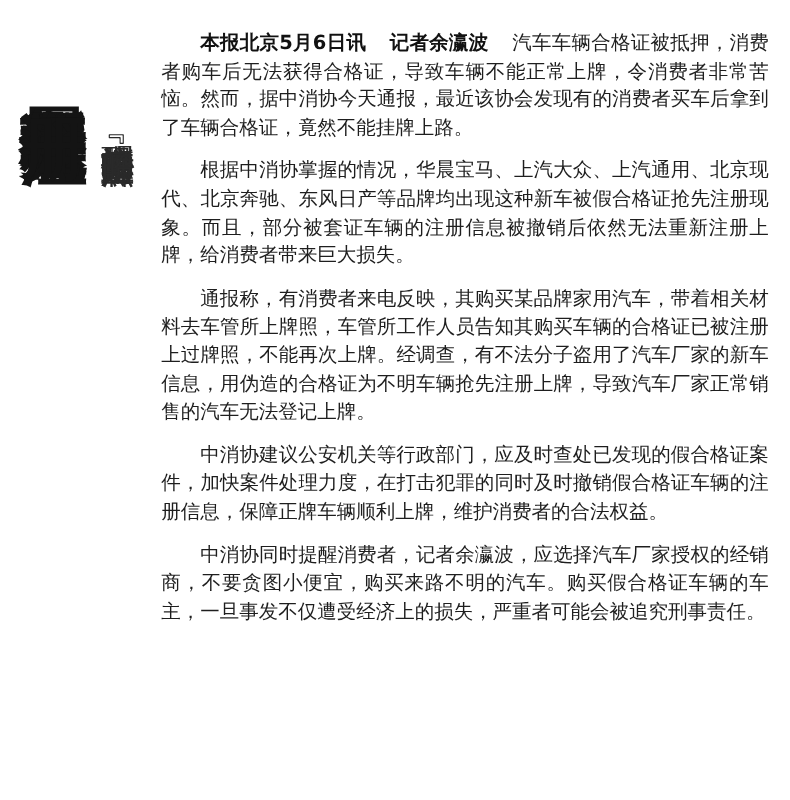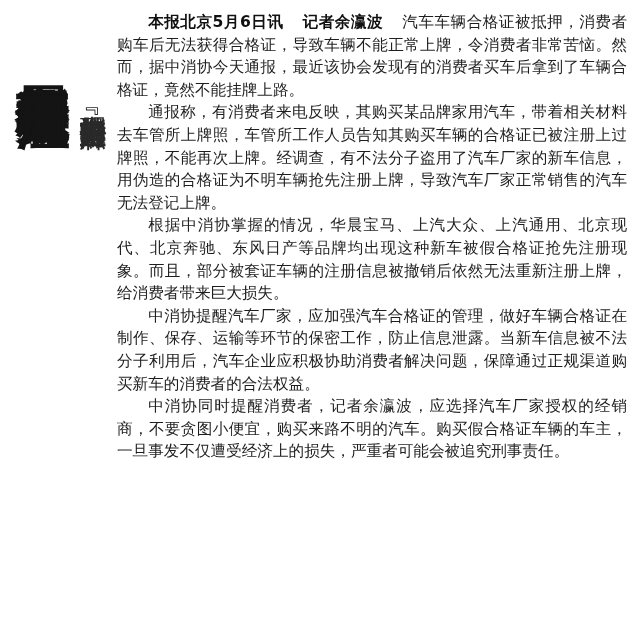--- a/index.html
+++ b/index.html
@@ -17,29 +17,29 @@
     font-size: 27px; line-height: 30px;
     writing-mode: vertical-rl; text-orientation: upright;
     color: #2a2a2a; letter-spacing: 0.5px;
   }
   .article {
     position: absolute; left: 117px; top: 11px; width: 510px;
     font-family: "DejaVu Sans", "Liberation Sans", sans-serif;
     font-size: 15.6px; line-height: 22.6px; color: #1e1e1e;
     text-align: justify;
   }
-  .article p { margin: 0; text-indent: 2em; }
+  .article p { margin: 12px; text-indent: 2em; }
   .dateline { font-weight: bold; color: #111; }
   .gap { display: inline-block; width: 1.2em; }
 </style>
 </head>
 <body>
 
 <div class="headline">新车屡被假合格证抢先注册</div>
 <div class="subhead">中消协提醒车管部门防止『上错』牌照</div>
 
 <div class="article">
   <p><span class="dateline">本报北京5月6日讯</span><span class="gap"></span><span class="dateline">记者余瀛波</span><span class="gap"></span><span>汽车车辆合格证被抵押，消费者购车后无法获得合格证，导致车辆不能正常上牌，令消费者非常苦恼。然而，据中消协今天通报，最近该协会发现有的消费者买车后拿到了车辆合格证，竟然不能挂牌上路。</span></p>
+  <p>根据中消协掌握的情况，华晨宝马、上汽大众、上汽通用、北京现代、北京奔驰、东风日产等品牌均出现这种新车被假合格证抢先注册现象。而且，部分被套证车辆的注册信息被撤销后依然无法重新注册上牌，给消费者带来巨大损失。</p>
   <p>通报称，有消费者来电反映，其购买某品牌家用汽车，带着相关材料去车管所上牌照，车管所工作人员告知其购买车辆的合格证已被注册上过牌照，不能再次上牌。经调查，有不法分子盗用了汽车厂家的新车信息，用伪造的合格证为不明车辆抢先注册上牌，导致汽车厂家正常销售的汽车无法登记上牌。</p>
-  <p>根据中消协掌握的情况，华晨宝马、上汽大众、上汽通用、北京现代、北京奔驰、东风日产等品牌均出现这种新车被假合格证抢先注册现象。而且，部分被套证车辆的注册信息被撤销后依然无法重新注册上牌，给消费者带来巨大损失。</p>
-  <p>中消协提醒汽车厂家，应加强汽车合格证的管理，做好车辆合格证在制作、保存、运输等环节的保密工作，防止信息泄露。当新车信息被不法分子利用后，汽车企业应积极协助消费者解决问题，保障通过正规渠道购买新车的消费者的合法权益。</p>
+  <p>中消协建议公安机关等行政部门，应及时查处已发现的假合格证案件，加快案件处理力度，在打击犯罪的同时及时撤销假合格证车辆的注册信息，保障正牌车辆顺利上牌，维护消费者的合法权益。</p>
   <p>中消协同时提醒消费者，记者余瀛波，应选择汽车厂家授权的经销商，不要贪图小便宜，购买来路不明的汽车。购买假合格证车辆的车主，一旦事发不仅遭受经济上的损失，严重者可能会被追究刑事责任。</p>
 </div>
 
 </body></html>

